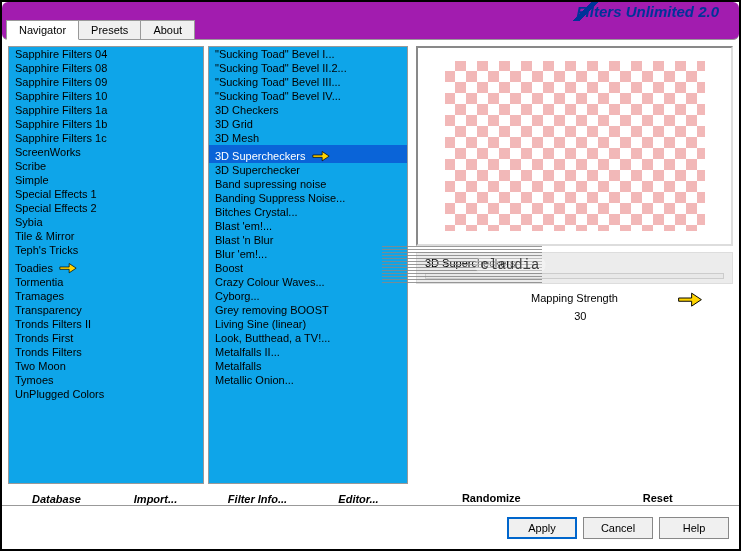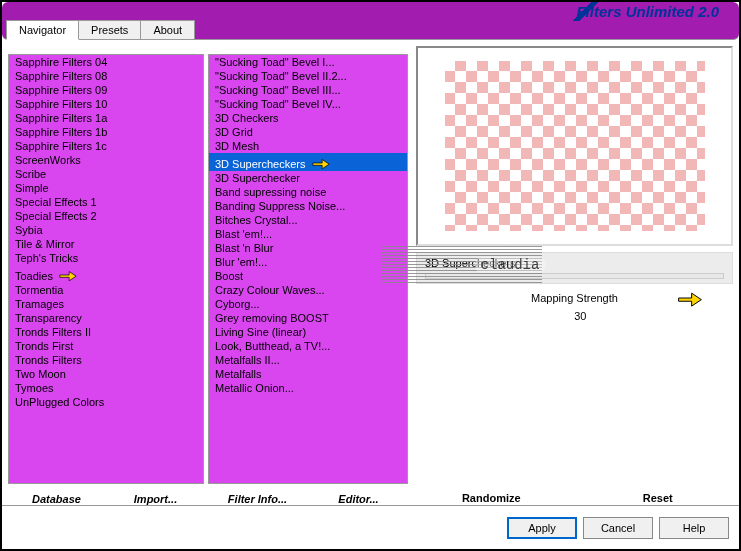--- a/index.html
+++ b/index.html
@@ -5,21 +5,21 @@
 * { box-sizing: border-box; margin: 0; padding: 0; }
 body { font-family: "Segoe UI", Tahoma, sans-serif; font-size: 11px; background: #fff; width: 741px; height: 551px; overflow: hidden; border: 2px solid #000; position: relative; }
 .header { height: 38px; background: #a21caf; border-bottom: 1px solid #999; display: flex; align-items: flex-end; position: relative; border-radius: 6px; }
 .tabs { display: flex; padding-left: 4px; }
 .tab { padding: 3px 12px 3px 12px; border: 1px solid #999; border-bottom: none; background: #f0f0f0; font-size: 11px; cursor: pointer; margin-right: -1px; }
 .tab.active { background: #fff; position: relative; z-index: 2; border-bottom: 1px solid #fff; margin-bottom: -1px; }
 .brand { position: absolute; right: 0; top: 0; font-style: italic; font-weight: bold; font-size: 15px; color: #003399; padding: 1px 20px 1px 40px; background: linear-gradient(135deg, transparent 0%, transparent 25%, #003399 25%, #003399 28%, transparent 28%); }
 .brand::before { content:""; position:absolute; left:-40px; top:0; width:60px; height:20px; background:#003399; transform:skewX(-30deg); z-index:-1;}
 .main { display: flex; height: 468px; padding: 6px 6px 0 6px; gap: 4px; }
 .col { display: flex; flex-direction: column; }
-.listbox { border: 1px solid #999; flex: 1; overflow-y: scroll; overflow-x: hidden; background: #d946ef; font-size: 11px; margin-top: 8px; }
+.listbox { border: 1px solid #999; flex: 1; overflow-y: scroll; overflow-x: hidden; background: #0ea5e9; font-size: 11px; }
 .listbox::-webkit-scrollbar { width: 15px; }
 .listbox::-webkit-scrollbar-track { background: #f0f0f0; border-left:1px solid #ccc;}
 .listbox::-webkit-scrollbar-thumb { background: #cdcdcd; border:1px solid #aaa;}
 .item { padding: 1px 6px; white-space: nowrap; cursor: pointer; color: #000; position: relative; }
 .item.selected { background: #0a64d8; color: #fff; }
 .col1 { width: 196px; }
 .col2 { width: 200px; }
 .col3 { flex: 1; padding-left: 4px; }
 .btnrow { display: flex; height: 24px; align-items: center; border-top: 1px solid transparent; padding: 4px 0 0 0; gap: 2px; font-style: italic; }
 .linkbtn { font-size: 11px; font-weight: bold; padding: 2px 8px; cursor: pointer; text-align: center; flex:1; }

